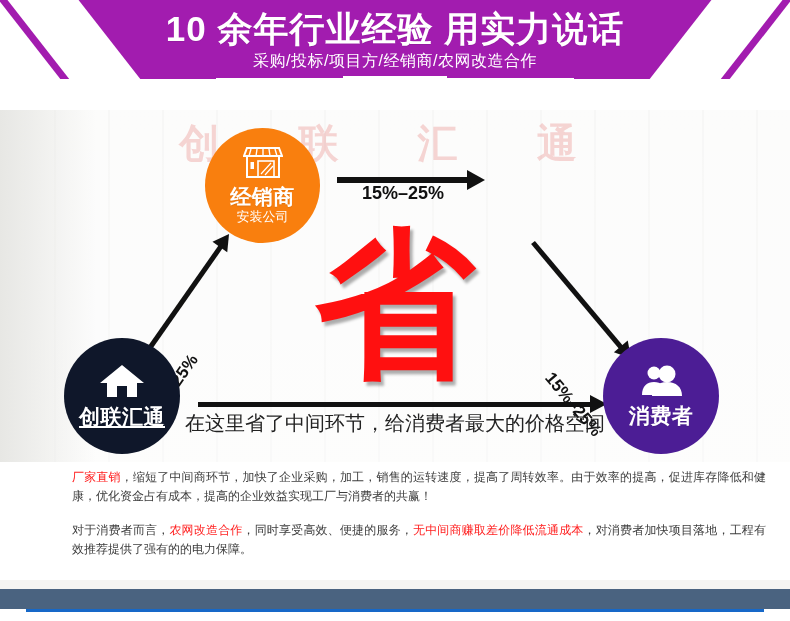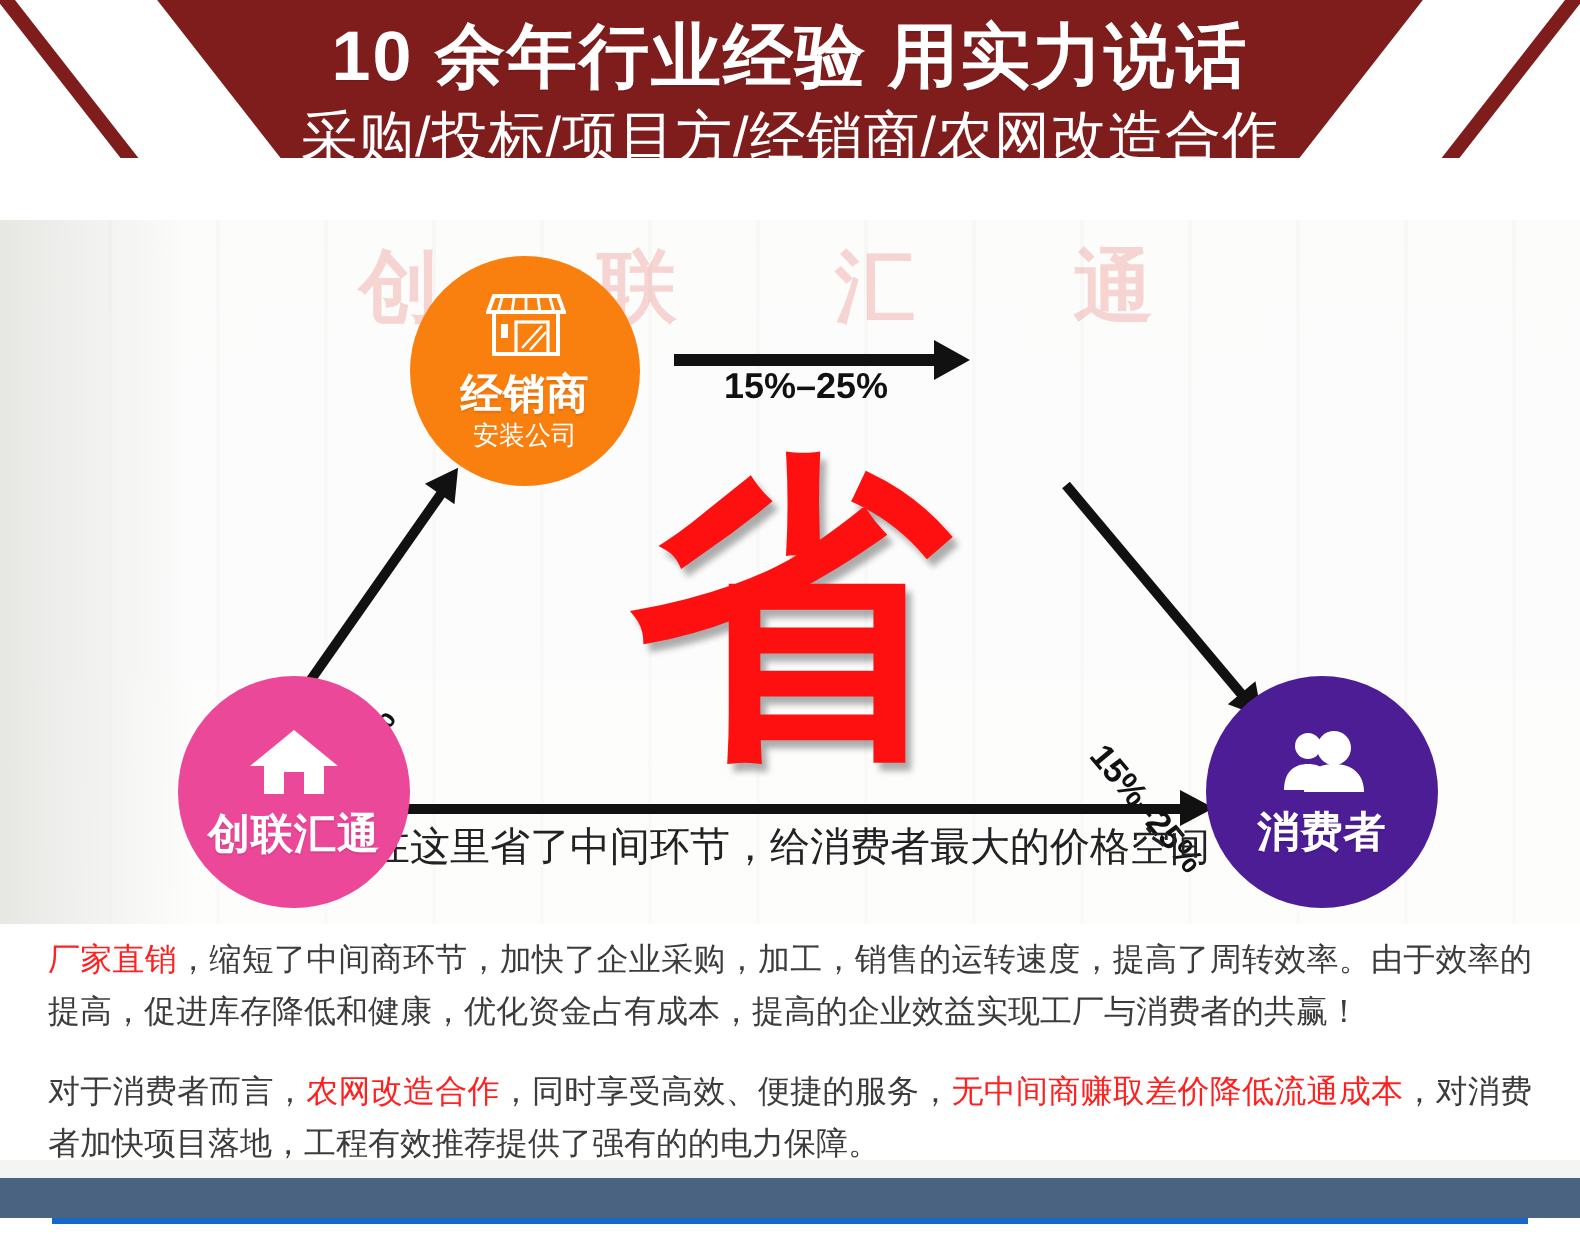--- a/index.html
+++ b/index.html
@@ -12,21 +12,21 @@
   #page {
     position: relative;
     width: 790px; height: 621px;
     background: #ffffff;
   }
 
   
   #header {
     position: absolute; left: 0; top: 0;
     width: 790px; height: 79px;
-    background: #7f1d1d;
+    background: #a21caf;
     overflow: hidden;
   }
   .stripe {
     position: absolute;
     background: #ffffff;
     width: 56px; height: 230px;
     top: -60px;
   }
   .stripe.l1 { left: -22px; transform: rotate(-38deg); }
   .stripe.l2 { left: 58px;  transform: rotate(-38deg); }
@@ -44,21 +44,21 @@
     color: #ffffff;
     font-size: 35px;
     font-weight: bold;
     letter-spacing: 1px;
     line-height: 1.18;
     white-space: nowrap;
     text-shadow: 0 1px 0 rgba(0,0,0,.08);
   }
   #subtitle {
     color: #ffffff;
-    font-size: 28px;
+    font-size: 16px;
     line-height: 1.25;
     margin-top: 2px;
     white-space: nowrap;
     letter-spacing: .5px;
   }
   #divider {
     position: relative;
     margin-top: 7px;
     width: 358px; height: 3px;
     background: #ffffff;
@@ -122,21 +122,21 @@
     line-height: 1.05; margin-top: 3px;
     letter-spacing: .5px;
     text-shadow: 0 1px 1px rgba(0,0,0,.10);
   }
   .node .sub {
     font-size: 13px; line-height: 1.1; margin-top: 2px; text-align: center;
   }
 
   #node-dealer  { left: 205px; top:  18px; width: 115px; height: 115px; background: #F97F0E; }
   #node-bureau  { left: 470px; top:  26px; width: 100px; height: 100px; background: #F97F0E; }
-  #node-company { left:  89px; top: 228px; width: 116px; height: 116px; background: #ec4899; }
+  #node-company { left:  64px; top: 228px; width: 116px; height: 116px; background: #0f172a; text-decoration: underline; }
   #node-consumer{ left: 603px; top: 228px; width: 116px; height: 116px; background: #4c1d95; }
 
   
   #save-char {
     position: absolute; left: 0; top: 115px; width: 790px;
     text-align: center;
     font-size: 160px; line-height: 1;
     font-weight: bold;
     color: #FF1010;
     text-shadow: 3px 4px 3px rgba(0,0,0,.32);
@@ -198,24 +198,25 @@
   #diag-right-label { left: 548px; top: 255px; transform: rotate(50deg);  transform-origin: left center; }
 
   
   #body-text {
     position: absolute; left: 0; top: 462px;
     width: 790px; height: 125px;
     padding: 6px 24px 0 24px;
     background: #ffffff;
   }
   .para {
-    font-size: 16px;
+    font-size: 12px;
     line-height: 1.62;
     color: #3c3c3c;
     text-align: justify;
+    margin-left: 48px;
   }
   .para + .para { margin-top: 14px; }
   .hl { color: #FF2020; }
 
   
   #footer-gap {
     position: absolute; left: 0; top: 580px; width: 790px; height: 9px;
     background: #f4f4f2;
   }
   #footer-bar {

